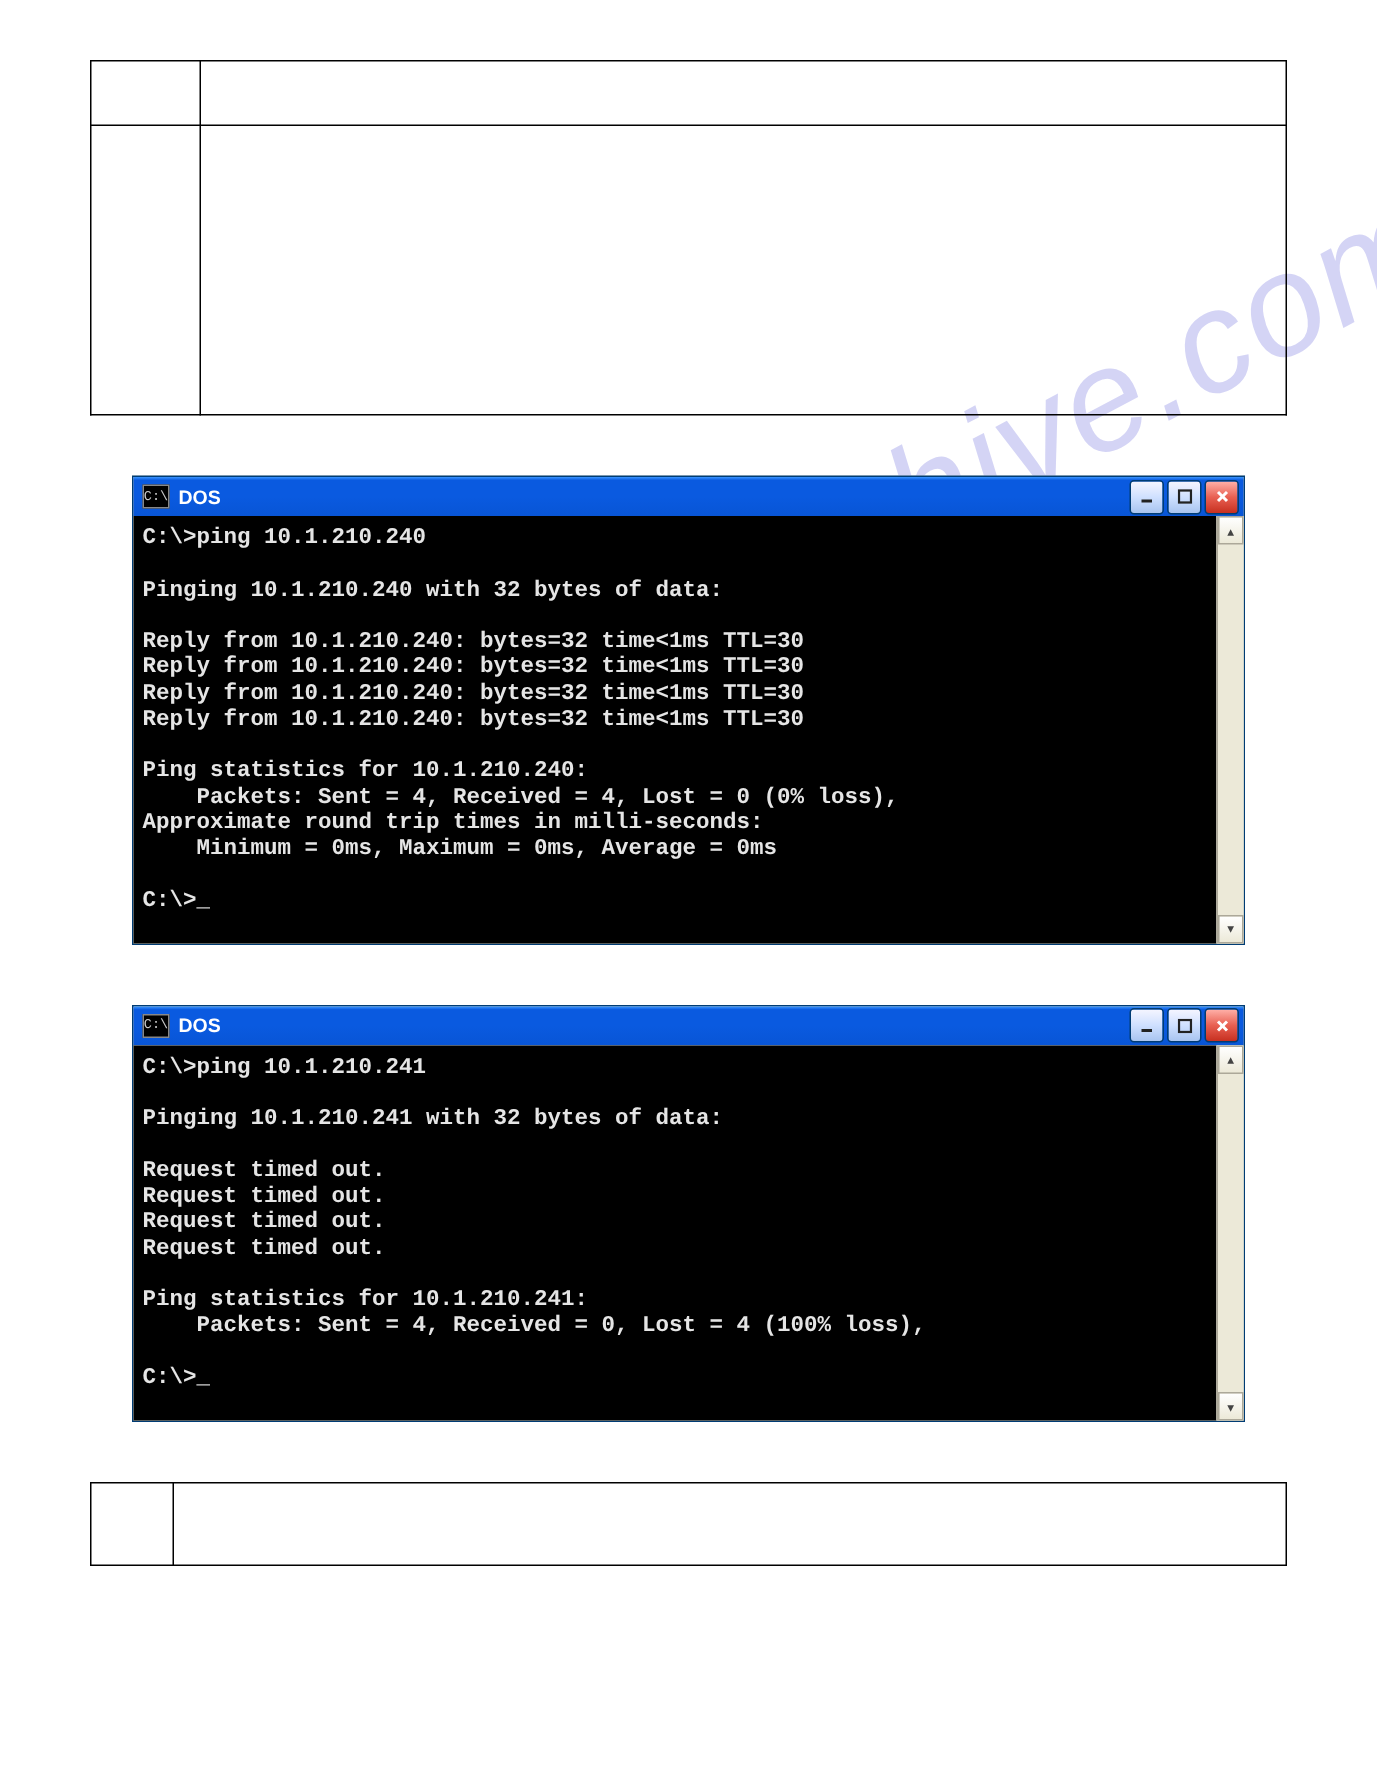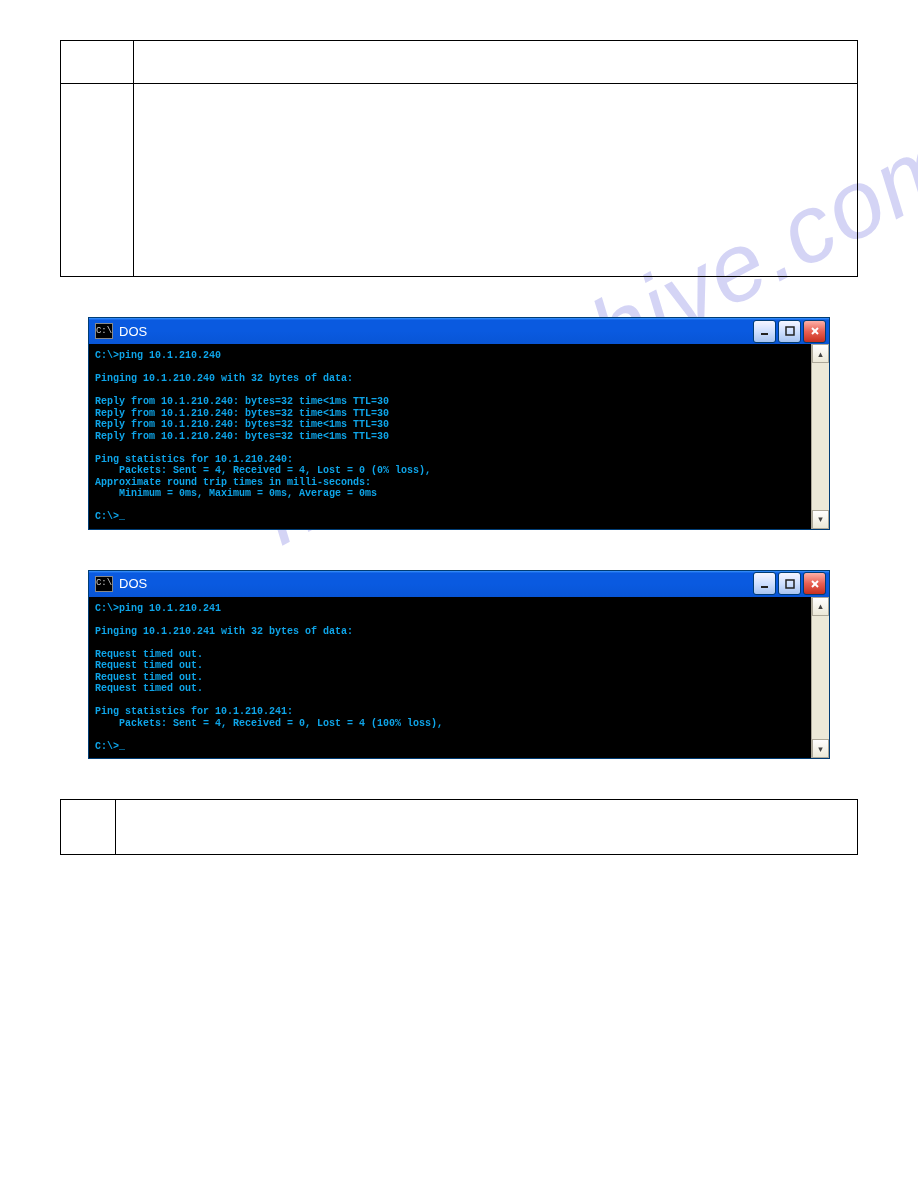--- a/index.html
+++ b/index.html
@@ -84,21 +84,21 @@
     align-items: center;
     justify-content: center;
     font-size: 9px;
     color: #ccc;
     font-family: 'Courier New', monospace;
     line-height: 1;
   }
   .title-text {
     color: #fff;
     font-size: 13px;
-    font-weight: normal;
+    font-weight: bold;
     text-align: right;
   }
   .titlebar-buttons {
     display: flex;
     gap: 2px;
   }
   .win-btn {
     width: 21px;
     height: 21px;
     background: linear-gradient(to bottom, #f5f5ff 0%, #cfe0ff 50%, #a8c4f0 100%);
@@ -116,25 +116,25 @@
     color: #fff;
   }
   .win-btn svg { display:block; }
 
   .console-wrap {
     display: flex;
     background: #ece9d8;
   }
   .console {
     background: #000;
-    color: #0ea5e9;
+    color: #e5e5e5;
     font-family: 'Courier New', monospace;
-    font-size: 10px;
+    font-size: 15px;
     font-weight: bold;
-    padding: 6px 6px 6px 6px;
+    padding: 6px 6px 20px 6px;
     white-space: pre;
     flex: 1;
     line-height: 1.15;
   }
   .scrollbar {
     width: 17px;
     background: #ece9d8;
     border-left: 1px solid #aca899;
     display: flex;
     flex-direction: column;

